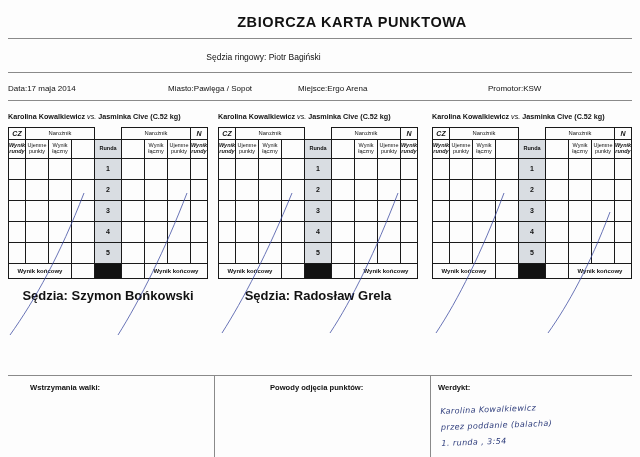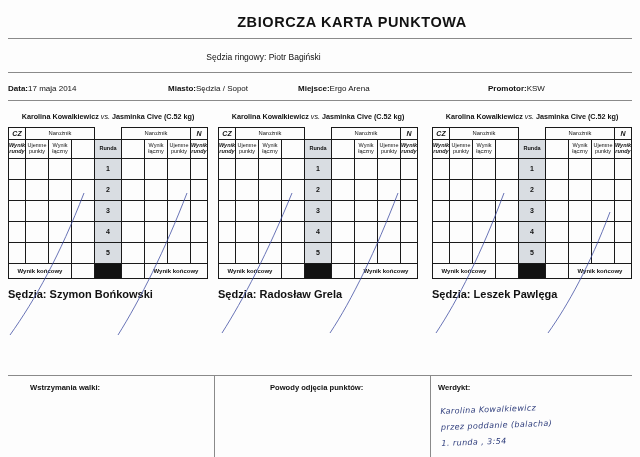--- a/index.html
+++ b/index.html
@@ -25,30 +25,30 @@
   .referee-line{
     position:absolute;left:0;top:52px;width:527px;text-align:center;font-size:8.5px;
   }
 
   .meta{position:absolute;top:84px;left:0;width:640px;height:14px;font-size:8px;}
   .meta span{position:absolute;white-space:nowrap;}
   .meta .m1{left:8px;}
   .meta .m2{left:168px;}
   .meta .m3{left:298px;}
   .meta .m4{left:488px;}
-  .meta b{font-weight:bold;}
+  .meta b{font-weight:normal;}
 
   
   .card{position:absolute;top:112px;width:200px;}
   .card1{left:8px;}
   .card2{left:218px;}
   .card3{left:432px;}
 
   .bout{
-    text-align:center;font-size:7.2px;font-weight:bold;margin-bottom:6px;
+    font-size:7.2px;font-weight:bold;margin-bottom:6px;
     white-space:nowrap;
   }
   .bout .vs{font-weight:normal;font-style:italic;}
   .bout .wt{font-weight:bold;}
 
   table.score{
     border-collapse:collapse;width:200px;table-layout:fixed;
     font-size:5.6px;
   }
   table.score td,table.score th{
@@ -63,21 +63,21 @@
   .rnd{background:#d9dde2;font-weight:bold;font-size:7px;}
   .colcz{width:16px;font-weight:bold;font-style:italic;font-size:7px;}
   .coln{width:16px;font-weight:bold;font-style:italic;font-size:7px;}
   .colmid{width:28px;}
   .colround{width:26px;}
   .final td{height:14px;font-size:6px;font-weight:bold;}
   .blackbox{background:#121212;}
   .noborder{border:none !important;}
   .leftlabel{text-align:center;}
   .judge{
-    font-size:11px;font-weight:bold;margin-top:9px;
+    text-align:center;font-size:13px;font-weight:bold;margin-top:9px;
   }
   .judge .nm{font-weight:bold;}
 
   
   .pen{position:absolute;left:0;top:0;width:640px;height:457px;pointer-events:none;}
 
   
   .hr4{top:375px;}
   .vline{position:absolute;width:1px;background:#8a8a8a;}
   .v1{left:214px;top:375px;height:82px;}
@@ -111,21 +111,21 @@
   </div>
   <div class="hr hr2"></div>
 
   <div class="meta">
     <span class="m1">
       <b>Data:</b>
       <span>17 maja 2014</span>
     </span>
     <span class="m2">
       <b>Miasto:</b>
-      <span>Sędzia / Sopot</span>
+      <span>Pawlęga / Sopot</span>
     </span>
     <span class="m3">
       <b>Miejsce:</b>
       <span>Ergo Arena</span>
     </span>
     <span class="m4">
       <b>Promotor:</b>
       <span>KSW</span>
     </span>
   </div>
@@ -409,24 +409,20 @@
           </tr>
       <tr class="final">
         <td colspan="3" class="leftlabel">Wynik końcowy</td>
         <td></td>
         <td class="blackbox"></td>
         <td></td>
         <td colspan="3" class="leftlabel">Wynik końcowy</td>
       </tr>
     </tbody>
       </table>
-    <div class="judge">
-      <span>Sędzia:</span>
-      <span class="nm">Leszek Pawlęga</span>
-    </div>
   </div>
 
   <svg class="pen" viewBox="0 0 640 457">
     <g stroke="#3b4aa0" stroke-width="0.9" fill="none" opacity="0.85">
       <path d="M10 335 C 35 300, 60 255, 84 193"></path>
       <path d="M118 335 C 140 300, 165 250, 187 193"></path>
       <path d="M222 333 C 243 300, 268 252, 292 193"></path>
       <path d="M330 333 C 352 300, 376 250, 398 193"></path>
       <path d="M436 333 C 458 300, 482 252, 504 193"></path>
       <path d="M548 333 C 568 305, 590 265, 610 212"></path>

